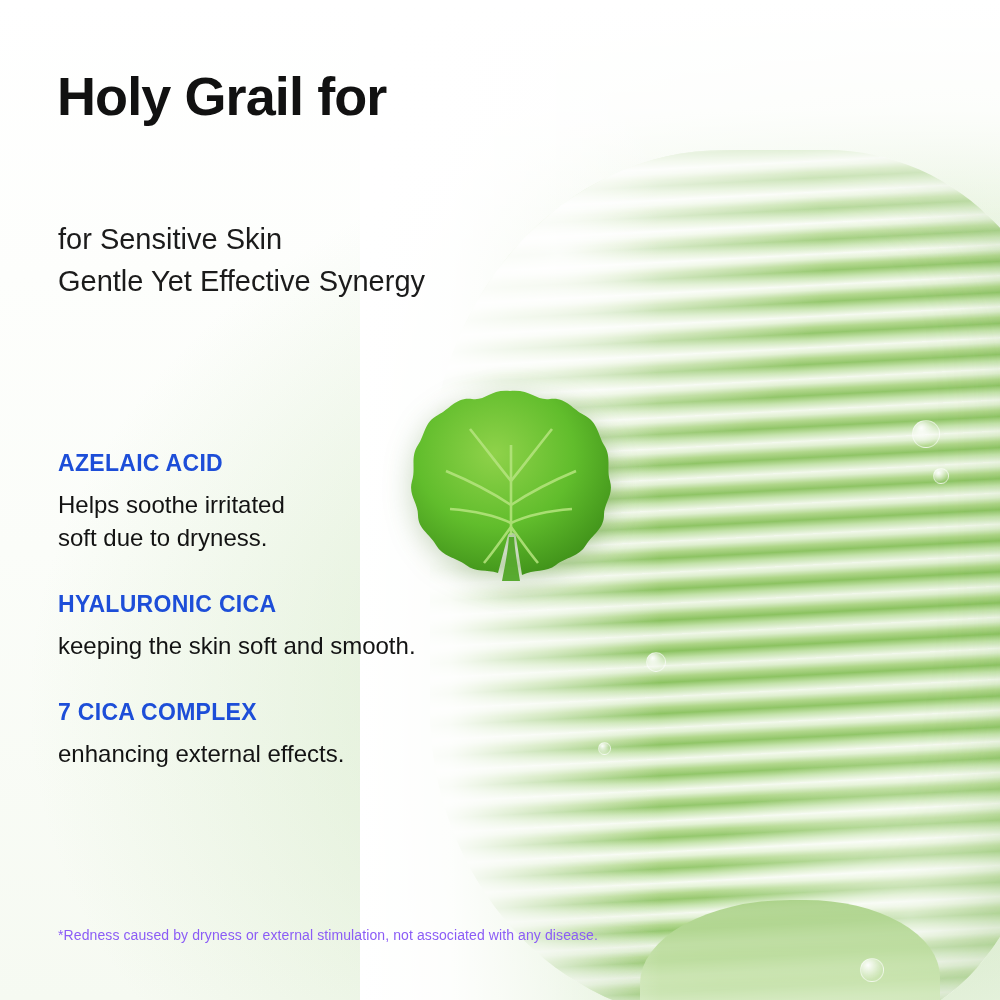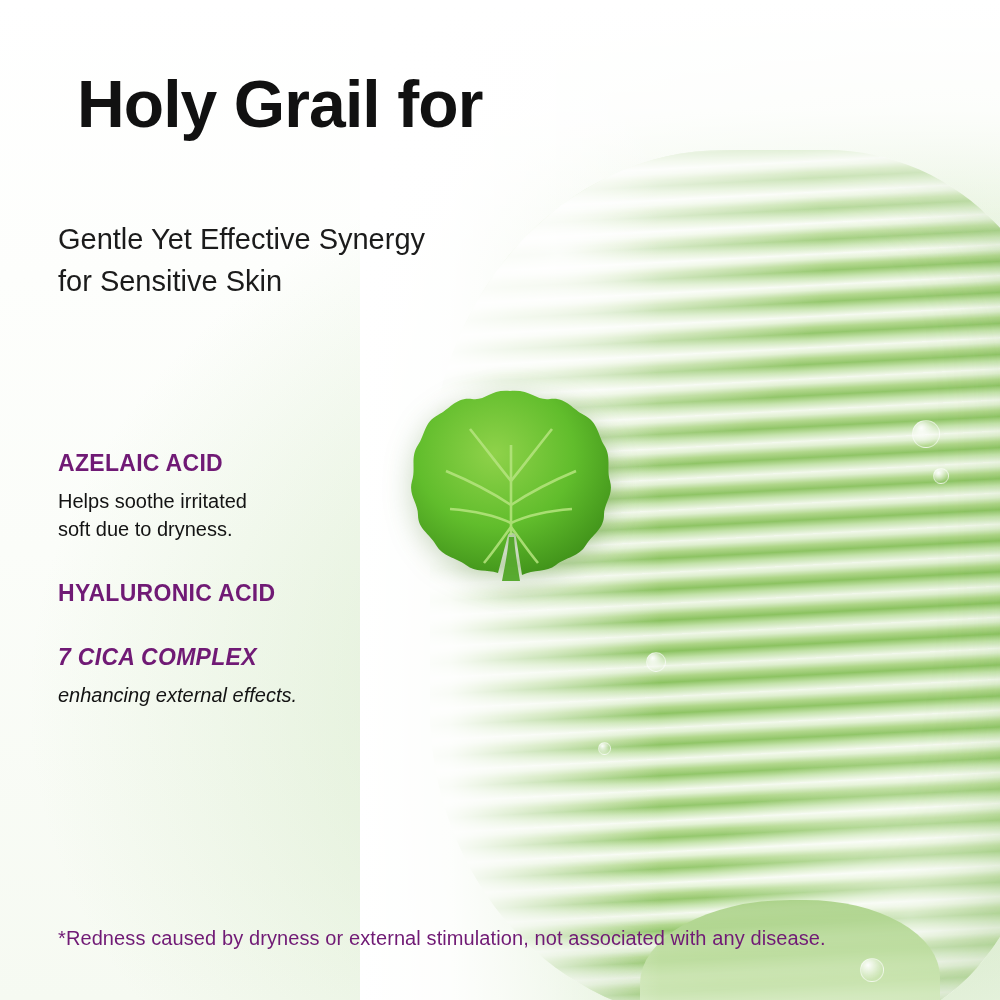--- a/index.html
+++ b/index.html
@@ -123,62 +123,61 @@
     height: 230px;
     filter: drop-shadow(0 6px 14px rgba(60,110,30,0.28));
   }
 
   
   .headline {
     position: absolute;
     left: 57px;
     top: 62px;
     width: 830px;
-    font-size: 66px;
+    font-size: 54px;
     line-height: 1.28;
     font-weight: bold;
     letter-spacing: -0.9px;
     color: #111111;
-    margin-left: 20px;
   }
   .subhead {
     position: absolute;
     left: 58px;
     top: 218px;
     width: 520px;
     font-size: 29px;
     line-height: 1.45;
     color: #1b1b1b;
   }
   .benefits {
     position: absolute;
     left: 58px;
     top: 450px;
     width: 470px;
   }
   .benefit { margin-bottom: 37px; }
-  .benefit:last-child { margin-bottom: 16px; font-style: italic; }
+  .benefit:last-child { margin-bottom: 16px; }
   .b-title {
     font-size: 23px;
     font-weight: bold;
     letter-spacing: 0.3px;
-    color: #701a75;
+    color: #1d4ed8;
     margin-bottom: 11px;
   }
   .b-desc {
-    font-size: 20px;
+    font-size: 24px;
     line-height: 1.38;
     color: #131313;
   }
   .footnote {
     position: absolute;
     left: 58px;
     top: 927px;
-    font-size: 20px;
-    color: #701a75;
+    font-size: 14px;
+    color: #8b5cf6;
     letter-spacing: 0.1px;
   }
 </style>
 </head>
 <body>
 
 <div id="poster">
 
   <div class="bg-layer bg-wash"></div>
   <div class="gel-mass"></div>
@@ -236,37 +235,38 @@
       <path d="M113 142 C122 154 130 166 140 178"></path>
     </g>
     <path d="M104 196 C108 176 110 164 111 152 L116 152 C117 166 119 178 122 196 Z" fill="#4aa31f" opacity="0.9"></path>
   </svg>
 
   <div class="headline">
     <div>Holy Grail for</div>
   </div>
 
   <div class="subhead">
+    <div>for Sensitive Skin</div>
     <div>Gentle Yet Effective Synergy</div>
-    <div>for Sensitive Skin</div>
   </div>
 
   <div class="benefits">
 
     <div class="benefit">
       <div class="b-title">AZELAIC ACID</div>
       <div class="b-desc">
         <div>Helps soothe irritated</div>
         <div>soft due to dryness.</div>
       </div>
     </div>
 
     <div class="benefit">
-      <div class="b-title">HYALURONIC ACID</div>
+      <div class="b-title">HYALURONIC CICA</div>
       <div class="b-desc">
+        <div>keeping the skin soft and smooth.</div>
       </div>
     </div>
 
     <div class="benefit">
       <div class="b-title">7 CICA COMPLEX</div>
       <div class="b-desc">
         <div>enhancing external effects.</div>
       </div>
     </div>
 

